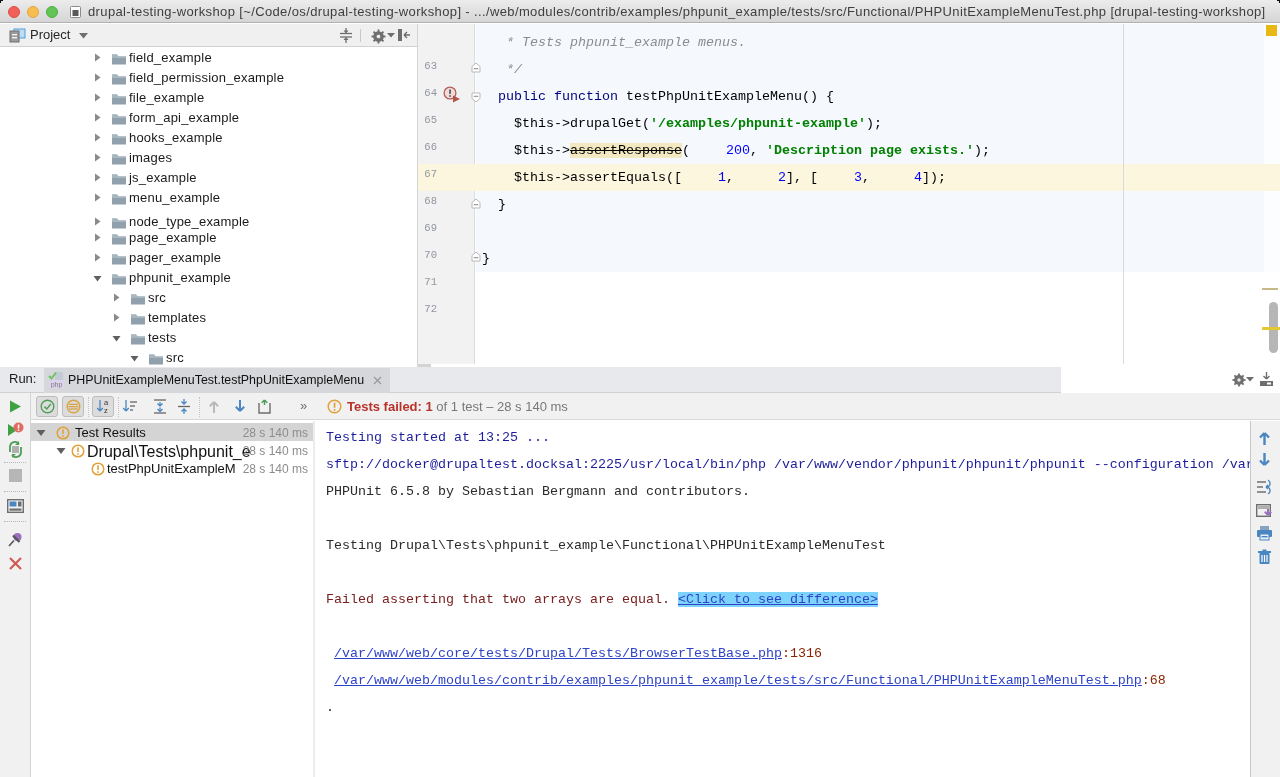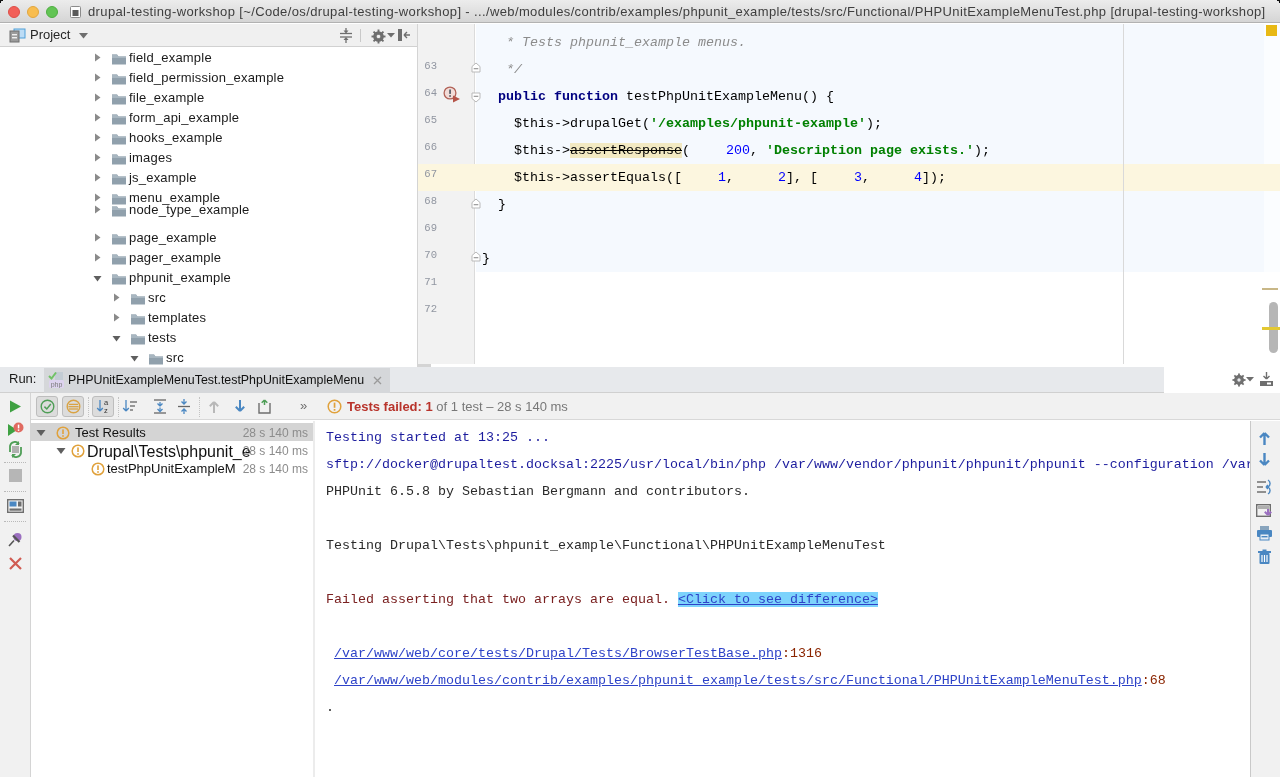--- a/index.html
+++ b/index.html
@@ -24,26 +24,26 @@
 
 #editor { left:418px; top:24px; width:862px; height:340px; background:#fff; overflow:hidden; }
 #gutter { position:absolute; left:0; top:0; width:57px; height:340px; background:#f2f2f2; border-right:1px solid #dbdbdb; }
 #bluezone { position:absolute; left:58px; top:0; width:804px; height:248px; background:#f5f9fe; }
 #caretrow { position:absolute; left:0; top:140px; width:862px; height:27px; background:#fcf6df; }
 #marginline { position:absolute; left:705px; top:0; width:1px; height:340px; background:#d9d9d9; }
 pre, .mono { font-family:"Liberation Mono", monospace; font-size:13.34px; line-height:27px; }
 #gutnums { position:absolute; left:0; width:19px; top:4.5px; text-align:right; color:#9196a1; font-size:10.6px !important;margin-top:24px; }
 #code { position:absolute; left:64px; top:4.5px; }
 .cmt { color:#8c8c8c; font-style:italic; }
-.kw  { color:#000080; font-weight:bold; }
+.kw  { color:#000080; font-weight:normal; }
 .str { color:#008000; font-weight:bold; }
 .num { color:#0000ff;margin-left:36px; }
 .dep { text-decoration:line-through; background:#f2e9c2; }
 
-#tabbar { left:0; top:367px; width:1164px; height:26px; background:#e7e9ec; border-bottom:1px solid #d0d0d0; }
+#tabbar { left:0; top:367px; width:1061px; height:26px; background:#e7e9ec; border-bottom:1px solid #d0d0d0; }
 #runlbl { position:absolute; left:9px; top:4px; font-size:13px; color:#1a1a1a; }
 #tab1 { position:absolute; left:44px; top:1px; width:346px; height:25px; background:#d5d7da; }
 #tab1 .txt { position:absolute; left:24px; top:4.5px; font-size:12.4px; color:#111; white-space:nowrap; width:300px; overflow:hidden; }
 #toolbar2 { left:31px; top:393px; width:1249px; height:27px; background:#f1f1f1; border-bottom:1px solid #d8d8d8; }
 #leftstrip { left:0; top:393px; width:31px; height:384px; background:#f1f1f1; border-right:1px solid #d4d4d4; }
 #teststree { left:31px; top:421px; width:282px; height:356px; background:#fff; }
 #vsplit2 { left:313px; top:421px; width:2px; height:356px; background:#ececec; border-right:1px solid #d4d4d4; }
 #console { left:315px; top:421px; width:935px; height:356px; background:#fff; overflow:hidden; }
 #rightstrip { left:1250px; top:421px; width:30px; height:356px; background:#f1f1f1; border-left:1px solid #c9c9c9; }
 #conpre { position:absolute; left:11px; top:2.5px; color:#2a2a2a; }
@@ -185,21 +185,21 @@
 <div class="trow" style="left:0;top:140px;width:417px">
       <svg class="tarr" style="left:93px;top:5px" width="9" height="9">
         <path d="M2 0.5v8L7.5 4.5z" fill="#8a8a8a"></path>
       </svg>
       <svg class="tfold" style="left:111px;top:4px" width="16" height="13" viewBox="0 0 16 13">
         <path d="M1 2.5h5l1.5 2H15v8H1z" fill="#90a0ac"></path>
         <path d="M1 2.5h5l1.5 2H15v1.5H1z" fill="#a8b6c0"></path>
       </svg>
       <span class="tlabel" style="left:129px">menu_example</span>
     </div>
-<div class="trow" style="left:0;top:152px;width:417px">
+<div class="trow" style="left:0;top:164px;width:417px">
       <svg class="tarr" style="left:93px;top:5px" width="9" height="9">
         <path d="M2 0.5v8L7.5 4.5z" fill="#8a8a8a"></path>
       </svg>
       <svg class="tfold" style="left:111px;top:4px" width="16" height="13" viewBox="0 0 16 13">
         <path d="M1 2.5h5l1.5 2H15v8H1z" fill="#90a0ac"></path>
         <path d="M1 2.5h5l1.5 2H15v1.5H1z" fill="#a8b6c0"></path>
       </svg>
       <span class="tlabel" style="left:129px">node_type_example</span>
     </div>
 <div class="trow" style="left:0;top:180px;width:417px">

